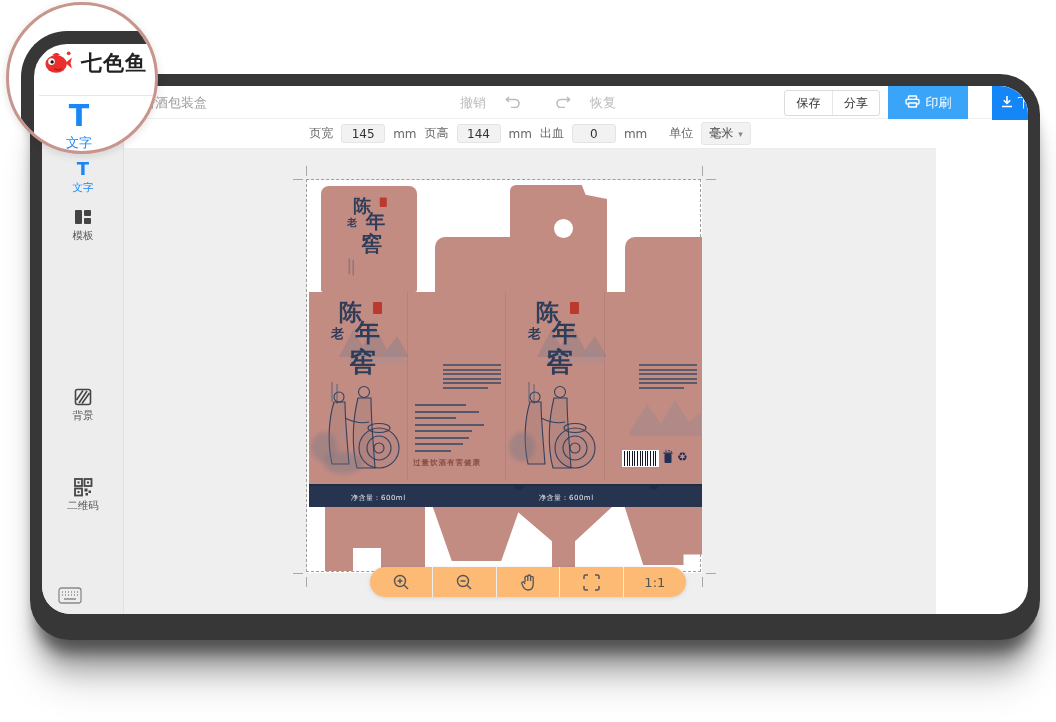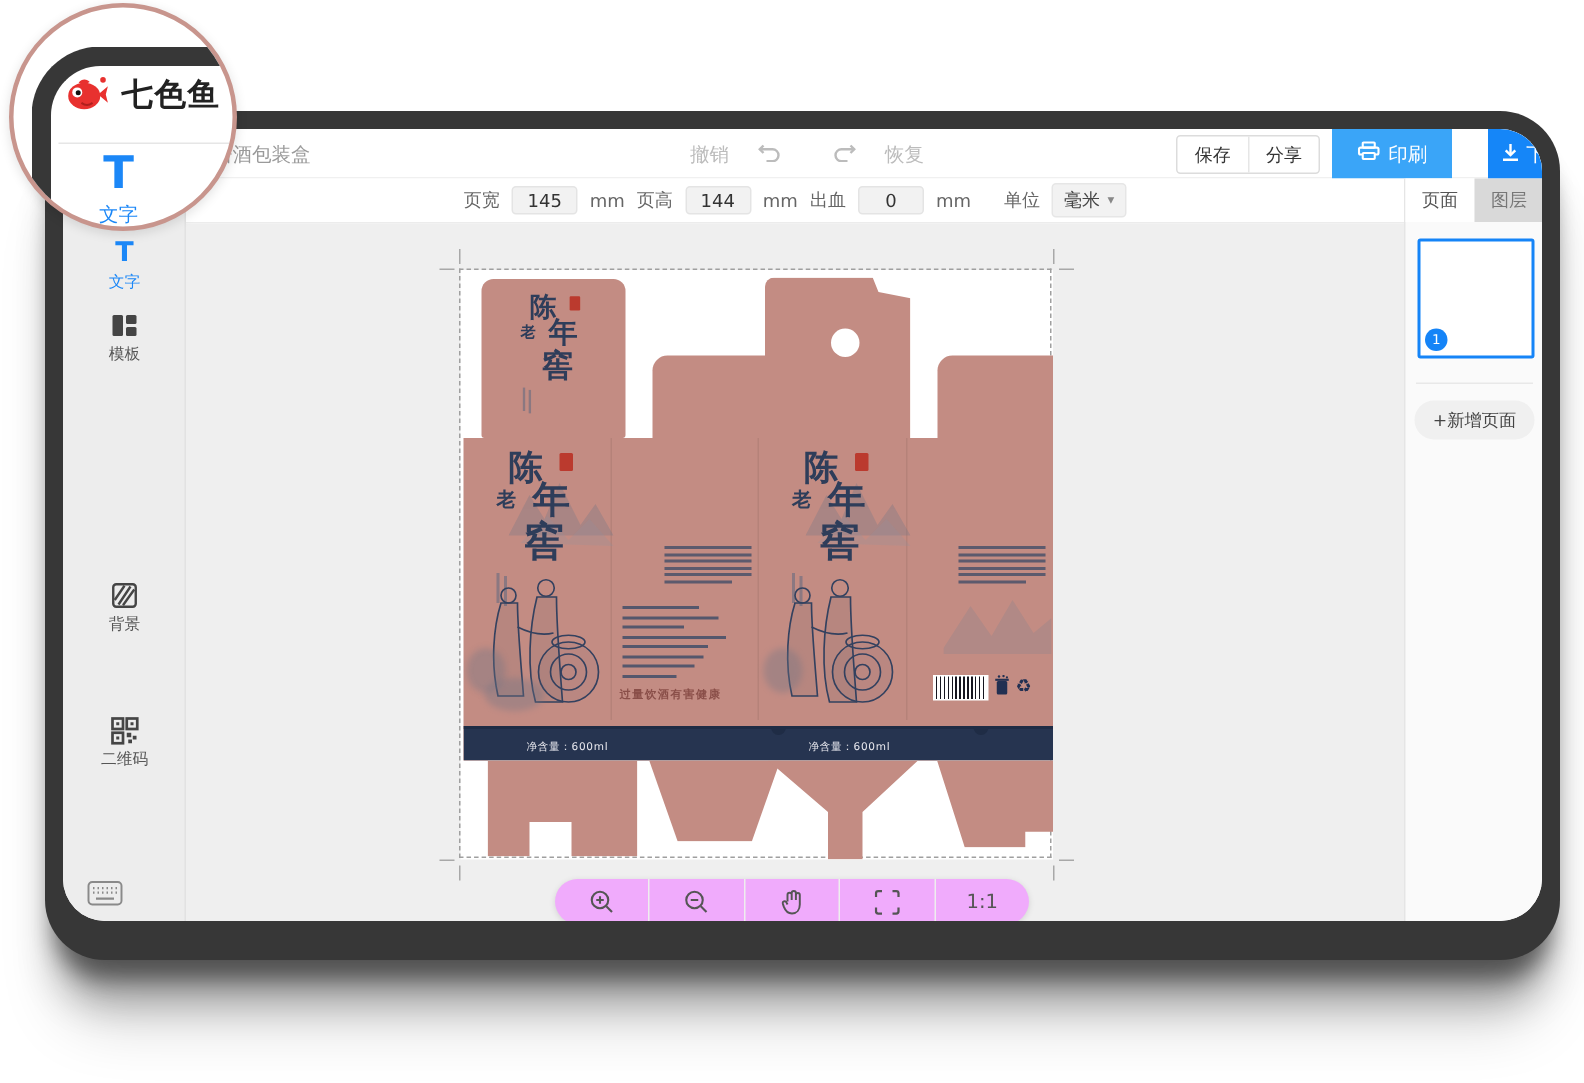--- a/index.html
+++ b/index.html
@@ -88,22 +88,22 @@
   .tline { height:2px; background:#3a4a66; opacity:.75; margin-bottom:2.5px; }
   .spec .tline { margin-bottom:4.5px; opacity:.8; }
   .warning { position:absolute; font-size:7.5px; color:#8a4f49; font-weight:bold; letter-spacing:1px; white-space:nowrap; }
   .barcode { position:absolute; width:37px; height:17px; background:#fff; padding:1px 2px;
              display:flex; align-items:stretch; }
   .barcode .bars { flex:1; background:repeating-linear-gradient(90deg,#15151f 0 1px,transparent 1px 2.6px); }
   .eco { position:absolute; display:flex; gap:4px; align-items:center; color:#223052; }
   .hole { position:absolute; background:#fff; border-radius:50%; }
 
   
-  .pill { position:absolute; left:246px; top:418px; width:316px; height:30px; background:#f0abfc; border-radius:15px;
-          box-shadow:0 1px 4px rgba(0,0,0,.12); display:flex; overflow:hidden;margin-top:19px; }
+  .pill { position:absolute; left:246px; top:418px; width:316px; height:30px; background:#fdba74; border-radius:15px;
+          box-shadow:0 1px 4px rgba(0,0,0,.12); display:flex; overflow:hidden; }
   .pill .pcell { flex:1; display:flex; align-items:center; justify-content:center; cursor:pointer; }
   .pill .pcell + .pcell { border-left:1px solid #eee; }
   .ratio { font-size:13px; color:#555; }
 
   
   .loupe { position:absolute; left:6px; top:2px; width:152px; height:152px; border-radius:50%;
            border:3px solid #c8958d; background:#fff; overflow:hidden; z-index:50;
            box-shadow:0 2px 8px rgba(0,0,0,.12); }
   .loupe-frame { position:absolute; left:12px; top:26px; width:220px; height:220px;
                  border-top:13px solid #373737; border-left:13px solid #373737; border-top-left-radius:46px; }
@@ -406,31 +406,20 @@
         <svg width="17" height="17" viewBox="0 0 17 17" fill="none" stroke="#555" stroke-width="1.5">
               <path d="M1 5 V2.5 a1.5 1.5 0 0 1 1.5-1.5 H5 M12 1 h2.5 A1.5 1.5 0 0 1 16 2.5 V5 M16 12 v2.5 a1.5 1.5 0 0 1-1.5 1.5 H12 M5 16 H2.5 A1.5 1.5 0 0 1 1 14.5 V12"></path>
             </svg>
       </div>
       <div class="pcell">
         <span class="ratio">1:1</span>
       </div>
     </div>
   </div>
 
-  <div class="rightpanel">
-    <div class="tabs">
-      <div class="tab page">页面</div>
-      <div class="tab layer">图层</div>
-    </div>
-    <div class="thumb">
-      <div class="page-badge">1</div>
-    </div>
-    <div class="panel-divider"></div>
-    <div class="add-page">+新增页面</div>
-  </div>
 
 </div>
 </div>
 
 <div class="loupe">
   <div class="loupe-frame"></div>
   <div class="loupe-logo">
     <svg width="30" height="26" viewBox="0 0 32 28">
       <path d="M24 14 L31 8 L29.5 14 L31 20 Z" fill="#e8312f"></path>
       <ellipse cx="14" cy="15" rx="11.5" ry="9.5" fill="#e8312f"></ellipse>

